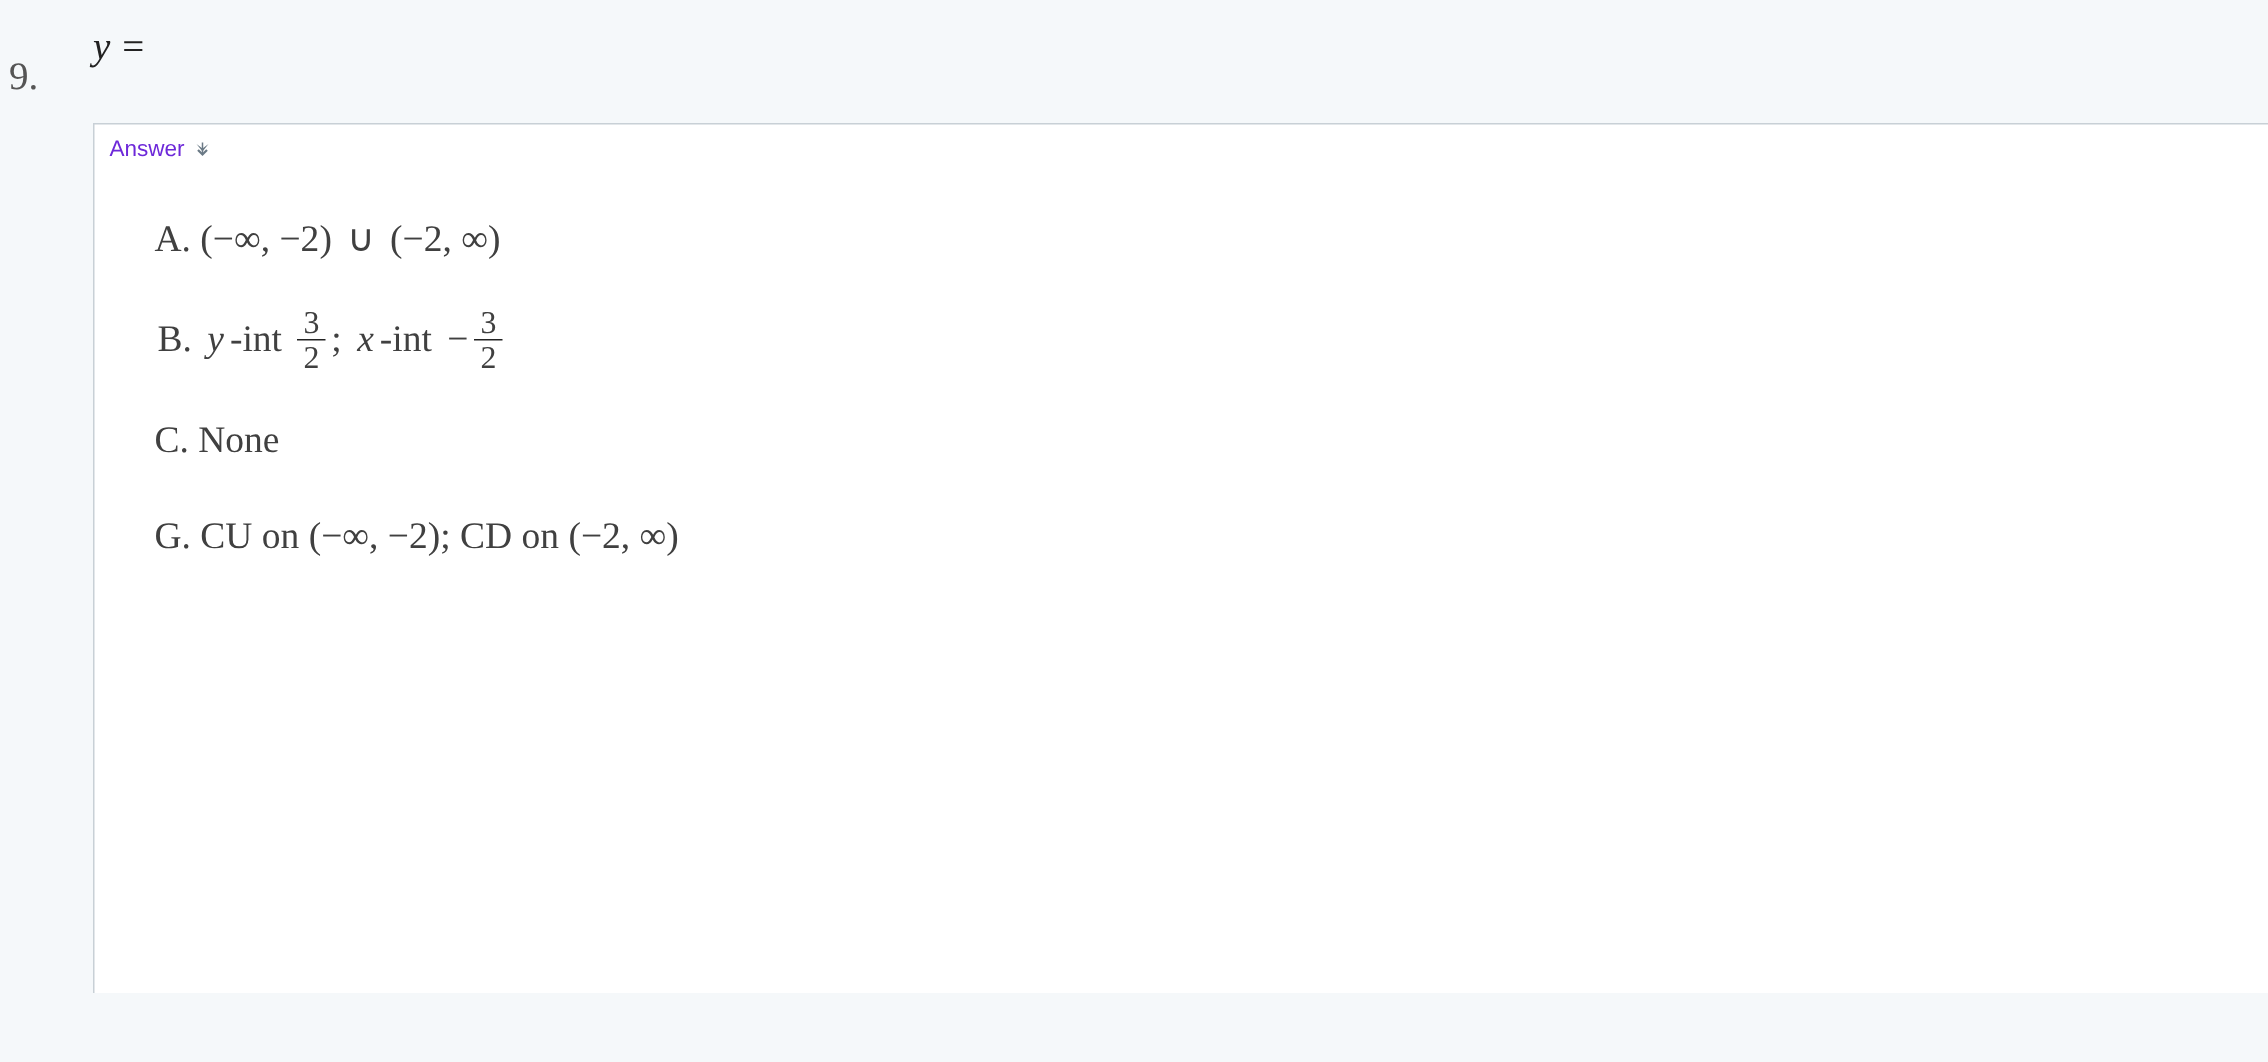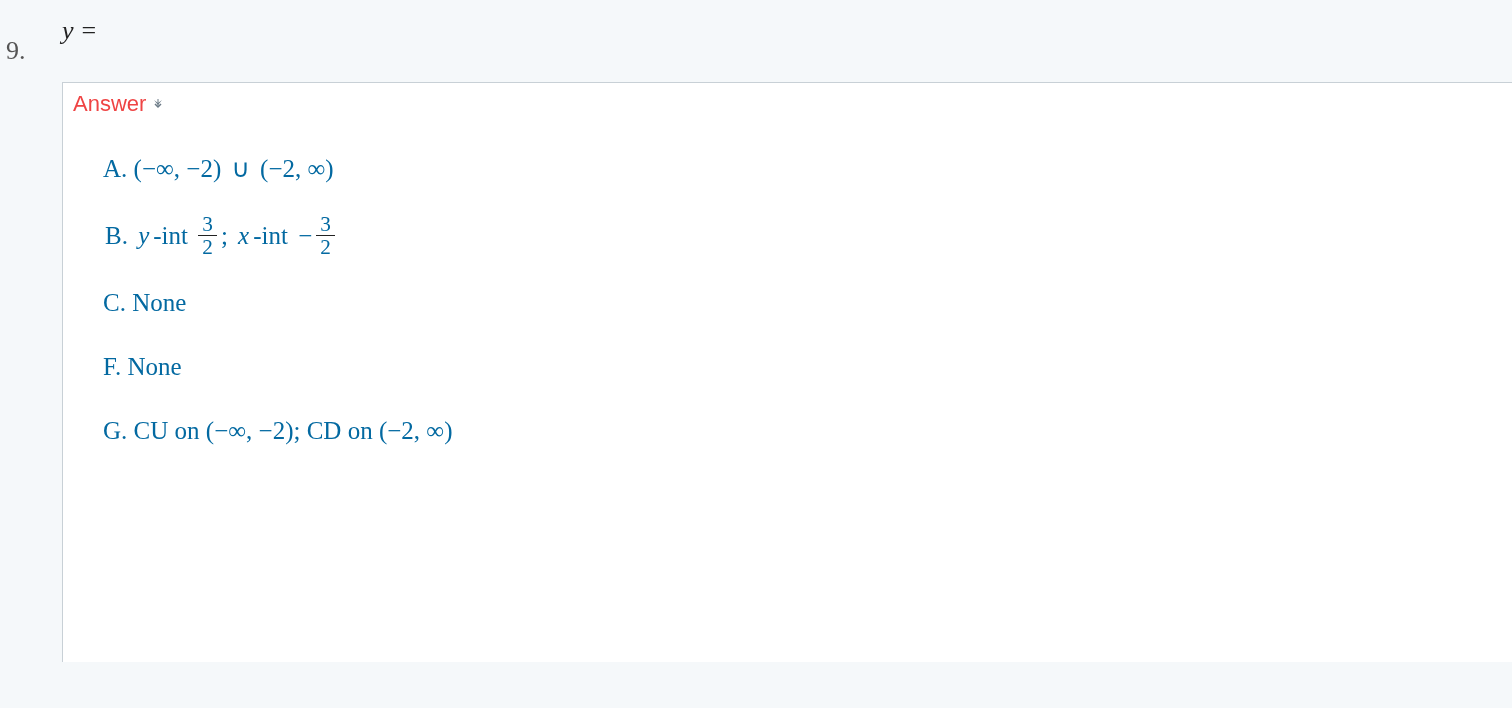--- a/index.html
+++ b/index.html
@@ -42,34 +42,34 @@
     border-right: none;
     border-bottom: none;
     min-height: 580px;
     box-sizing: border-box;
   }
   .answer-header {
     display: inline-flex;
     align-items: center;
     padding: 8px 12px 4px 10px;
     font-family: -apple-system, BlinkMacSystemFont, "Segoe UI", Arial, sans-serif;
-    font-size: 22px;
-    color: #ef4444;
+    font-size: 15px;
+    color: #6d28d9;
     cursor: pointer;
     user-select: none;
   }
   .answer-header .arrow {
     margin-left: 6px;
     color: #6b7a86;
     font-size: 14px;
   }
   .answer-content {
     padding: 10px 30px 20px 40px;
     font-size: 25px;
-    color: #0369a1;
+    color: #404040;
     line-height: 1.6;
   }
   .answer-content .item {
     margin: 18px 0 24px 0;
   }
   
   .math {
     font-family: Georgia, 'Times New Roman', serif;
     font-style: normal;
   }
@@ -153,24 +153,20 @@
         </span>
       </div>
 
       <div class="item">
         <span>C.</span>
         <span>None</span>
       </div>
 
 
 
-      <div class="item">
-        <span>F.</span>
-        <span>None</span>
-      </div>
 
       <div class="item math">
         <span>G.</span>
         <span>CU on</span>
         <span>(</span><span>−∞</span><span>,</span>
         <span>−2</span><span>)</span><span>;</span>
         <span>CD on</span>
         <span>(</span><span>−2</span><span>,</span>
         <span>∞</span><span>)</span>
       </div>

